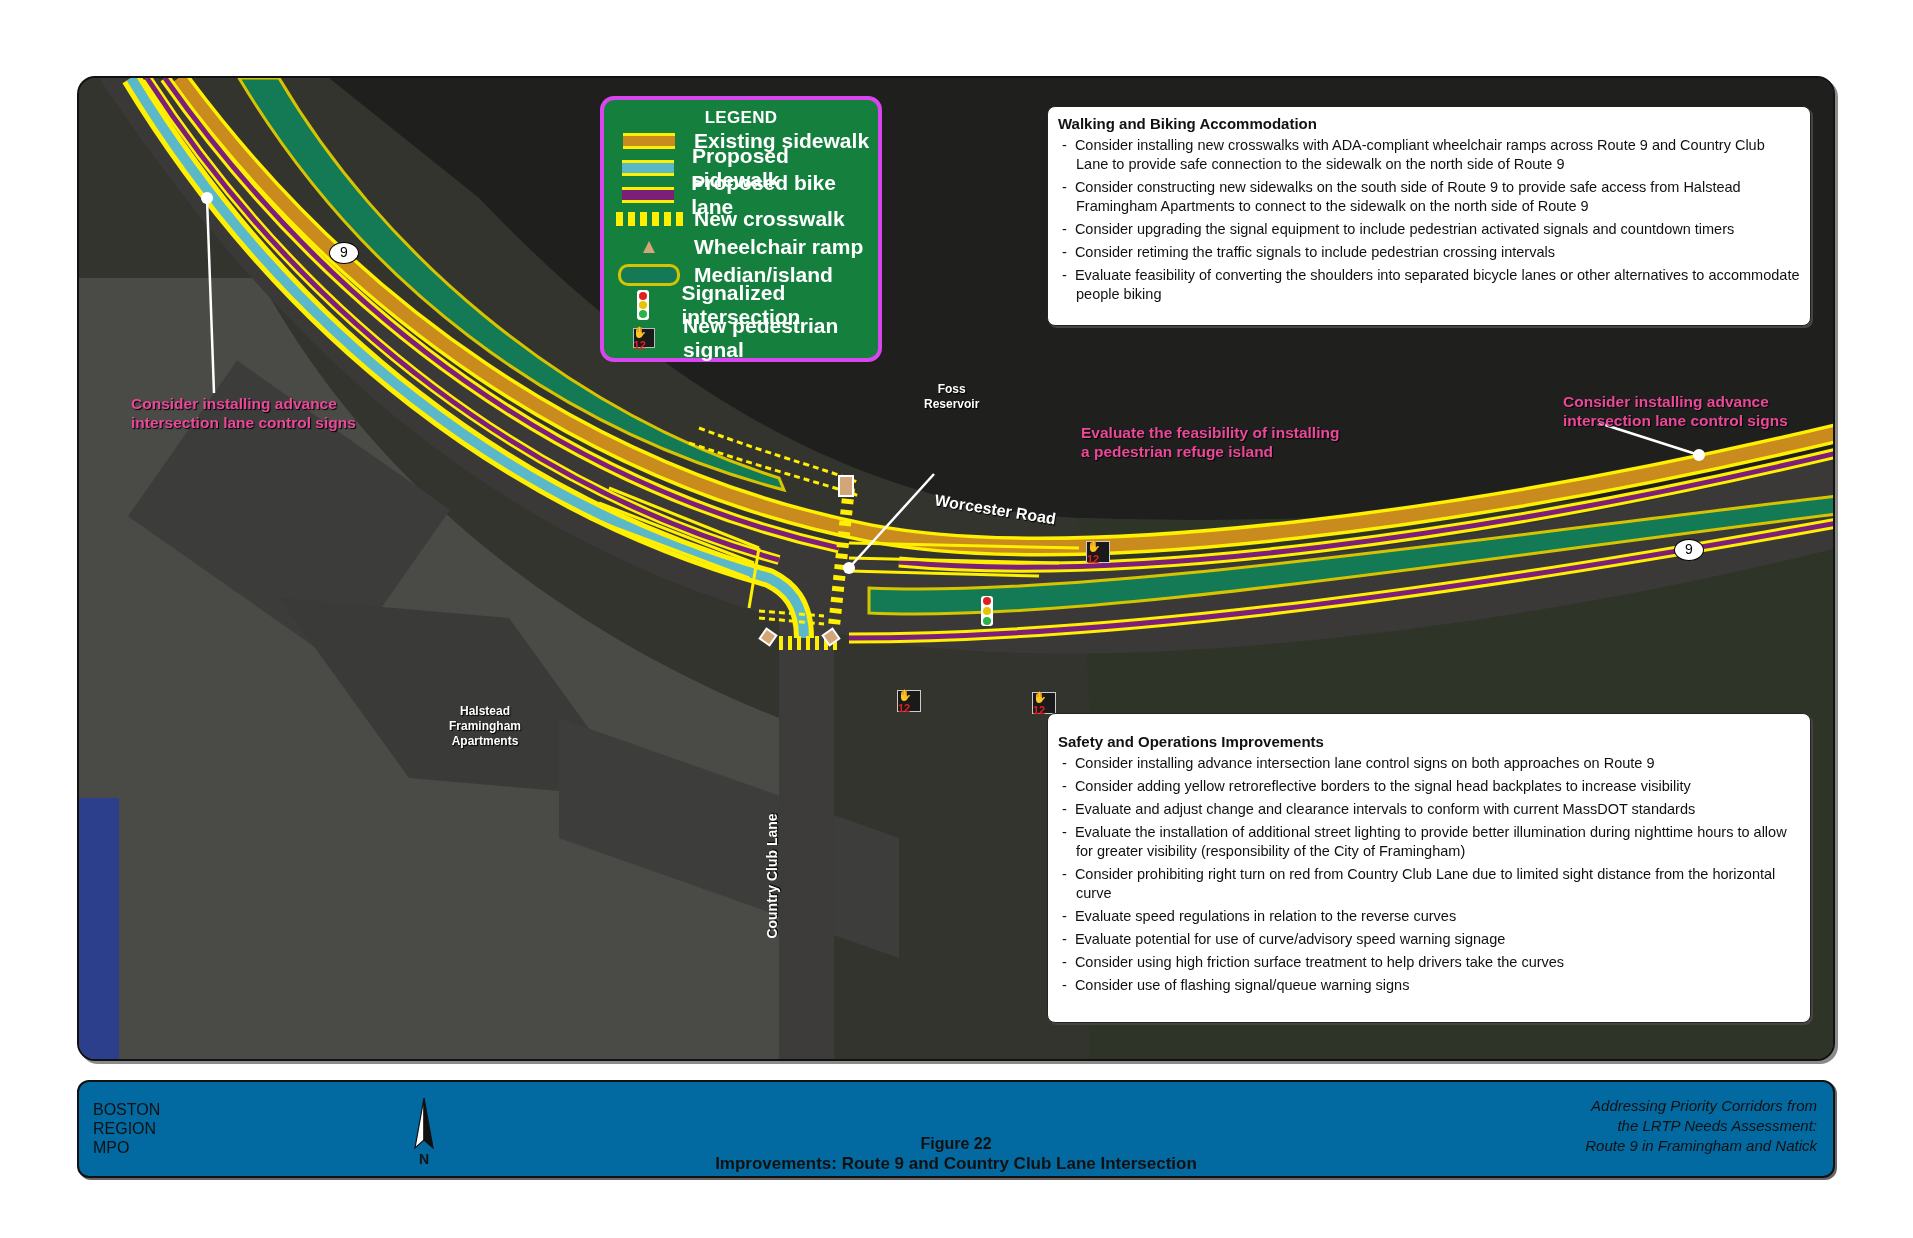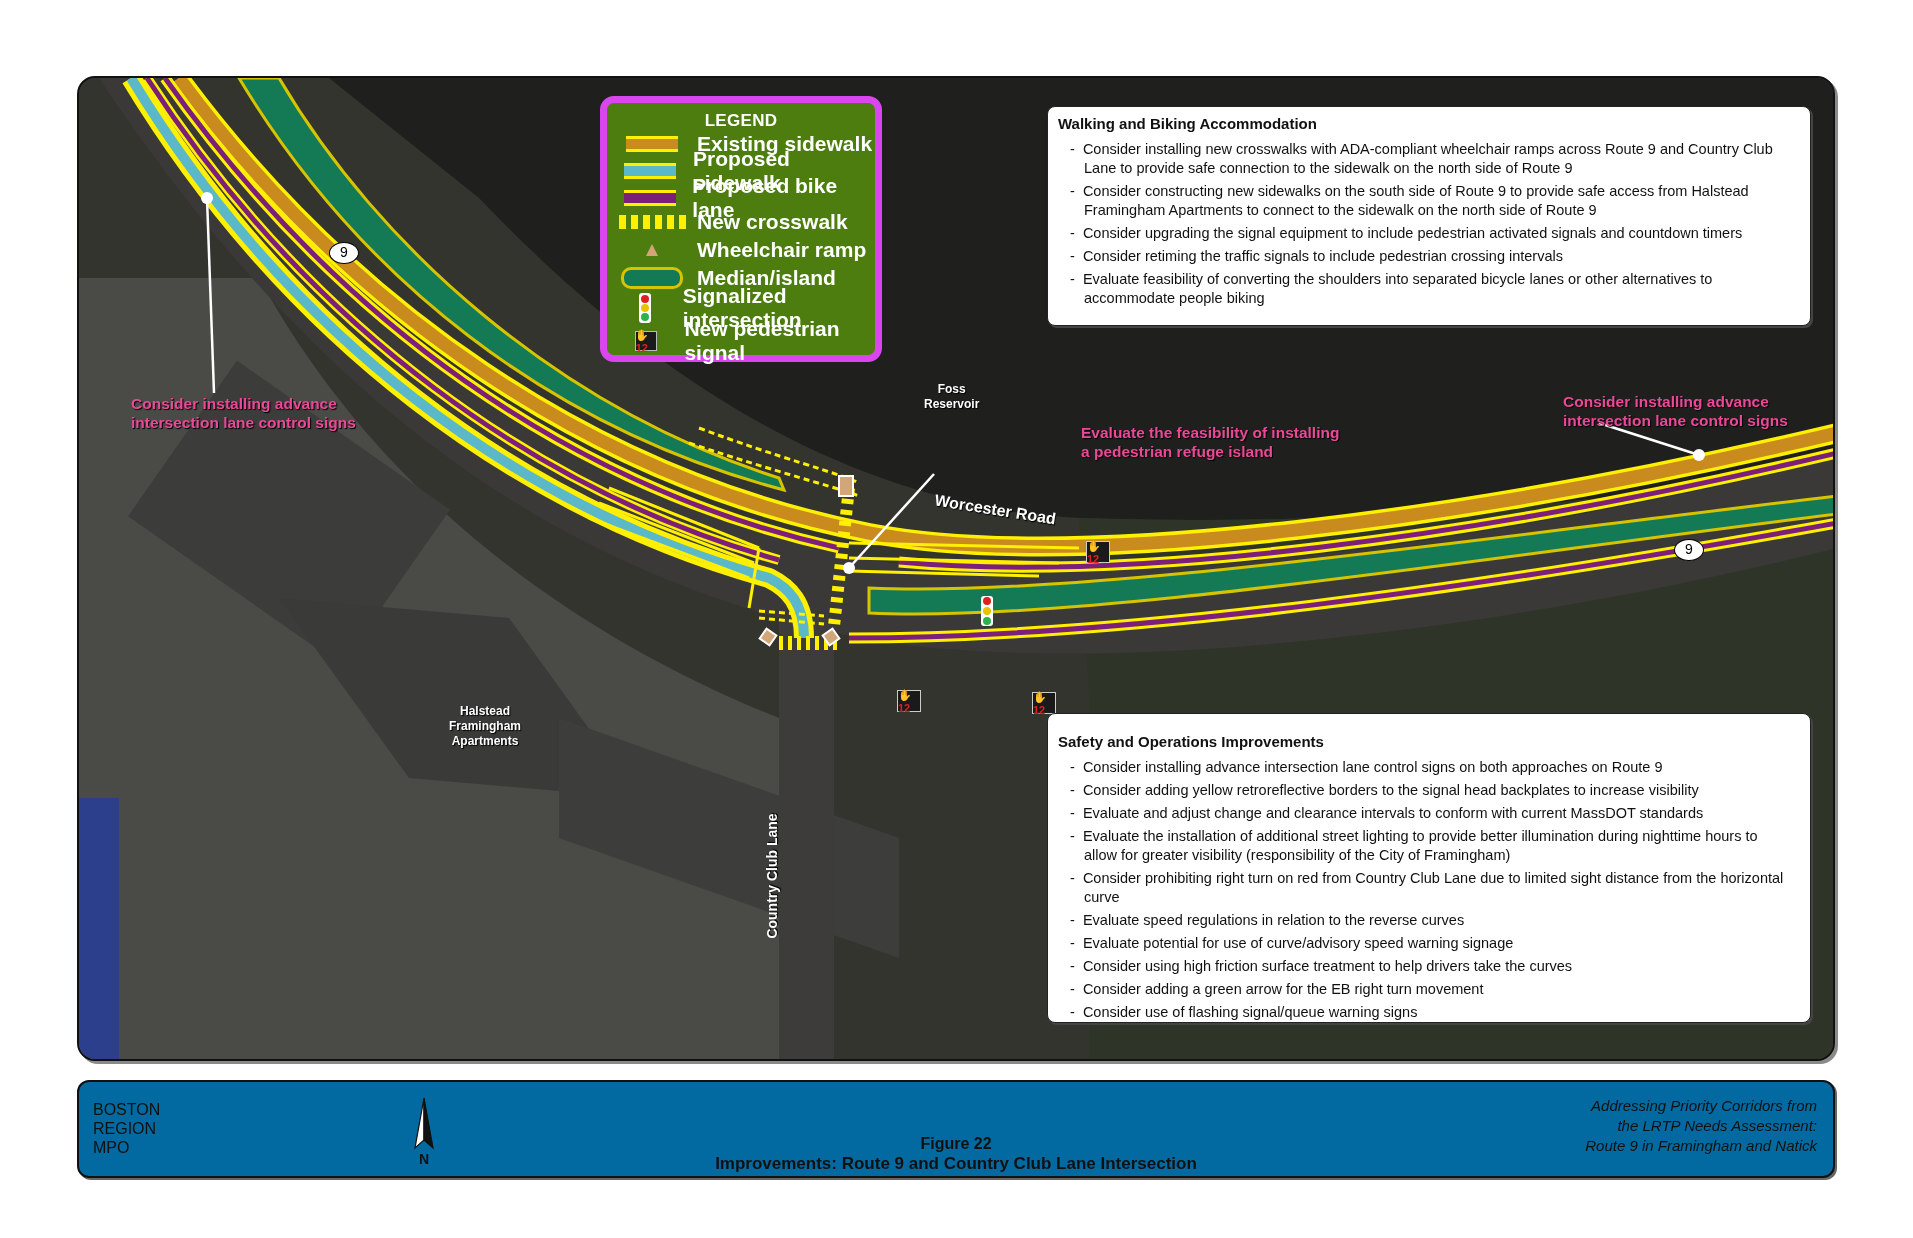--- a/index.html
+++ b/index.html
@@ -1,34 +1,34 @@
 <!DOCTYPE html>
 <html><head>
 <meta charset="utf-8">
 <style>
   html, body { margin:0; padding:0; background:#ffffff; }
   body { width:1913px; height:1238px; position:relative; overflow:hidden; font-family:"Liberation Sans", sans-serif; }
   #map-frame { position:absolute; left:77px; top:76px; width:1758px; height:985px; border-radius:18px; overflow:hidden; background:#2b2a28; box-shadow:3px 3px 0 #8a8a8a; border:2px solid #111; box-sizing:border-box; }
   #map-svg { position:absolute; left:0; top:0; width:1758px; height:985px; }
-  .legend { position:absolute; left:521px; top:18px; width:282px; height:266px; background:#4d7c0f; border:7px solid #d946ef; border-radius:14px; box-sizing:border-box; color:#fff; }
+  .legend { position:absolute; left:521px; top:18px; width:282px; height:266px; background:#15803d; border:4px solid #d946ef; border-radius:14px; box-sizing:border-box; color:#fff; }
   .legend-title { text-align:center; font-weight:bold; font-size:17px; margin-top:8px; letter-spacing:0.3px; }
   .legend-row { position:absolute; left:0; height:26px; width:100%; display:flex; align-items:center; }
   .legend-sym { width:90px; display:flex; justify-content:center; align-items:center; }
   .legend-label { font-weight:bold; font-size:21px; color:#fff; }
   .sw { width:52px; height:10px; border-top:3px solid #ffef00; border-bottom:3px solid #ffef00; }
   .xw { display:flex; gap:5px; }
   .xw span { width:7px; height:14px; background:#ffef00; display:block; }
   .ramp { width:0; height:0; border-left:6px solid transparent; border-right:6px solid transparent; border-bottom:12px solid #d2a679; outline:none; position:relative; }
   .median-sym { width:56px; height:16px; border-radius:10px; background:#137a55; border:3px solid #d6c400; }
   .sig { width:12px; height:30px; background:#fff; border-radius:3px; display:flex; flex-direction:column; align-items:center; justify-content:space-around; padding:1px 0; box-sizing:border-box; }
   .sig i { width:8px; height:8px; border-radius:50%; display:block; }
   .ped { width:22px; height:20px; background:#1a1a1a; border:1px solid #bbb; color:#e02020; font-size:11px; font-weight:bold; display:flex; align-items:center; justify-content:center; box-sizing:border-box; }
   .panel { position:absolute; background:#fff; border:1.5px solid #222; border-radius:8px; box-sizing:border-box; color:#111; box-shadow:2px 2px 0 #444; }
   .panel-title { font-weight:bold; font-size:15px; margin:0 0 4px 0; }
-  .panel ul { list-style:none; margin:8px; padding:0; }
+  .panel ul { list-style:none; margin:0; padding:0; }
   .panel li { font-size:14.5px; line-height:19px; padding-left:18px; text-indent:-14px; margin-bottom:4px; }
   .panel li::before { content:"-\00a0\00a0"; }
   .callout { position:absolute; color:#ec4899; font-weight:bold; font-size:15.5px; line-height:19px; text-shadow:1px 1px 1px #000; }
   .place { position:absolute; color:#fff; font-weight:bold; font-size:12px; line-height:15px; text-align:center; text-shadow:1px 1px 1px #000; }
   .road-label { position:absolute; color:#fff; font-weight:bold; font-size:16px; text-shadow:1px 1px 1px #000; }
   .shield { position:absolute; width:30px; height:22px; background:#fff; border-radius:50%; border:1.5px solid #000; box-sizing:border-box; font-size:14px; text-align:center; line-height:19px; color:#000; }
   .ped-sig { position:absolute; width:24px; height:22px; background:#1a1a1a; border:1px solid #ccc; color:#e02020; font-size:11px; font-weight:bold; display:flex; align-items:center; justify-content:center; box-sizing:border-box; }
   .traffic-sig { position:absolute; width:12px; height:30px; background:#fff; border-radius:3px; display:flex; flex-direction:column; align-items:center; justify-content:space-around; box-sizing:border-box; }
   .traffic-sig i { width:8px; height:8px; border-radius:50%; display:block; }
   #footer { position:absolute; left:77px; top:1080px; width:1758px; height:98px; border:2px solid #111; border-radius:12px; box-sizing:border-box; background:#0369a1; box-shadow:2px 2px 0 #666; }
@@ -226,21 +226,20 @@
     <div class="panel-title">Safety and Operations Improvements</div>
     <ul>
       <li>Consider installing advance intersection lane control signs on both approaches on Route 9</li>
       <li>Consider adding yellow retroreflective borders to the signal head backplates to increase visibility</li>
       <li>Evaluate and adjust change and clearance intervals to conform with current MassDOT standards</li>
       <li>Evaluate the installation of additional street lighting to provide better illumination during nighttime hours to allow for greater visibility (responsibility of the City of Framingham)</li>
       <li>Consider prohibiting right turn on red from Country Club Lane due to limited sight distance from the horizontal curve</li>
       <li>Evaluate speed regulations in relation to the reverse curves</li>
       <li>Evaluate potential for use of curve/advisory speed warning signage</li>
       <li>Consider using high friction surface treatment to help drivers take the curves</li>
-      <li>Consider adding a green arrow for the EB right turn movement</li>
       <li>Consider use of flashing signal/queue warning signs</li>
     </ul>
   </div>
 </div>
 
 <div id="footer">
   <div class="org">
     <div>BOSTON</div>
       <div>REGION</div>
       <div>MPO</div>

